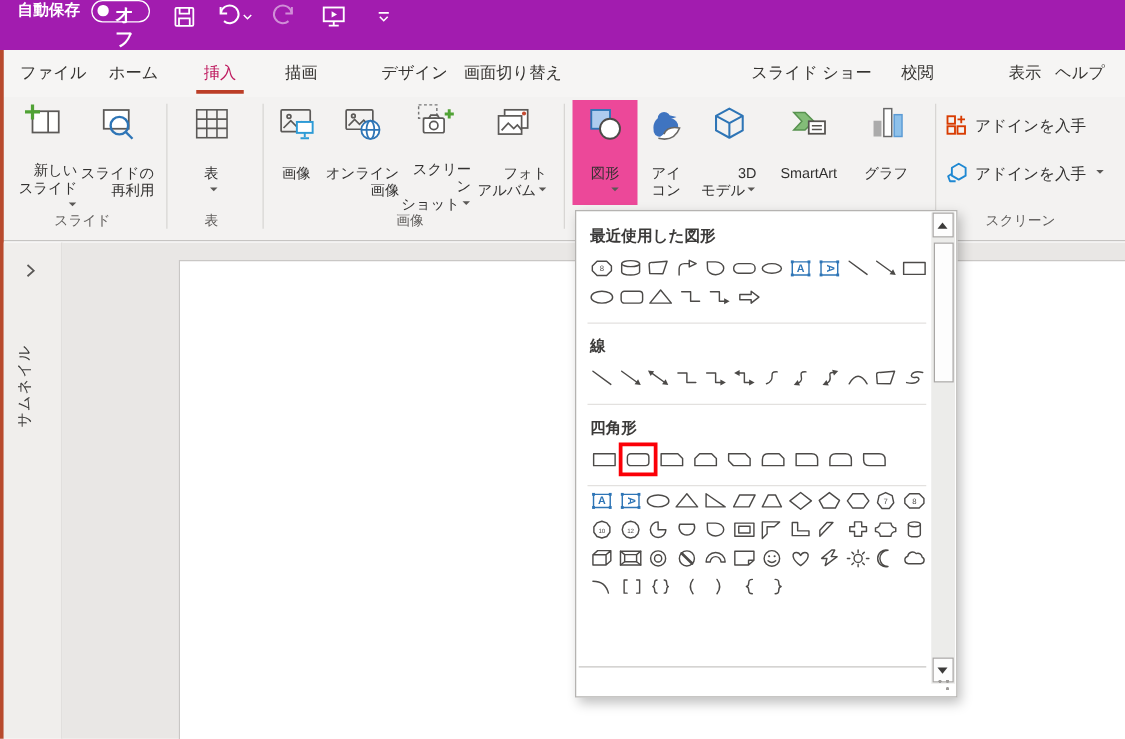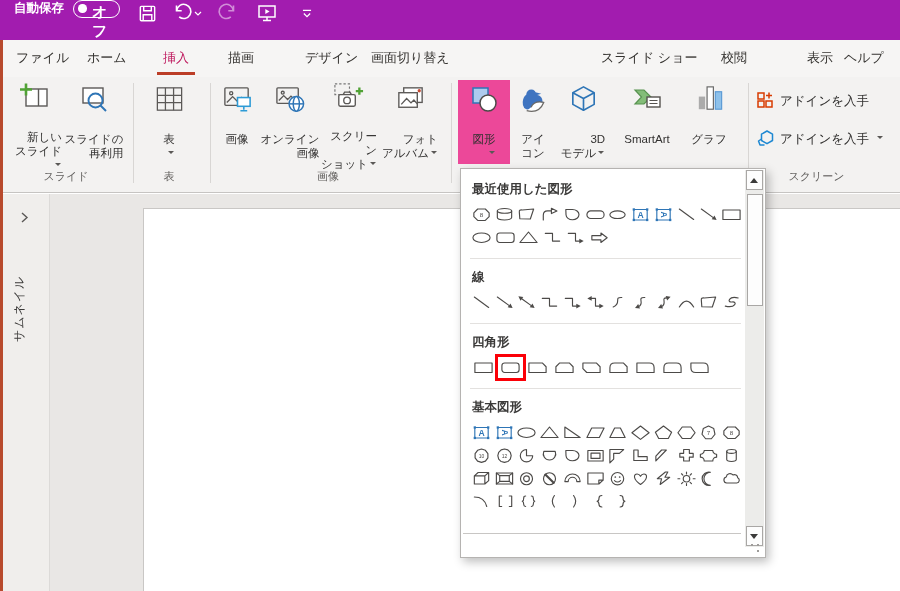--- a/index.html
+++ b/index.html
@@ -665,21 +665,20 @@
         </span>
         <span class="scell">
           <svg class="shape-svg" width="21" height="16.5" viewBox="0 0 22 17">
             <g fill="none" stroke="#4c4a48" stroke-width="1.2" stroke-linejoin="round" stroke-linecap="round">
               <path d="M2 4 H15 Q20 4 20 9 V14 H7 Q2 14 2 9 Z"></path>
             </g>
           </svg>
         </span>
       </div>
       <div class="sdiv"></div>
-      <div class="sec-h">基本図形</div>
       <div class="srow">
         <span class="scell">
           <svg class="shape-svg" width="21" height="16.5" viewBox="0 0 22 17">
             <g fill="none" stroke="#4c4a48" stroke-width="1.2" stroke-linejoin="round" stroke-linecap="round">
               <g stroke="#2e75b6">
                 <rect x="4" y="3.5" width="14" height="11"></rect>
               </g>
               <text x="11" y="12" font-size="9" font-weight="bold" text-anchor="middle" fill="#2e75b6" stroke="none" font-family="Liberation Sans,sans-serif">A</text>
               <g fill="#2e75b6" stroke="none">
                 <rect x="2.8" y="2.3" width="2.4" height="2.4"></rect>

